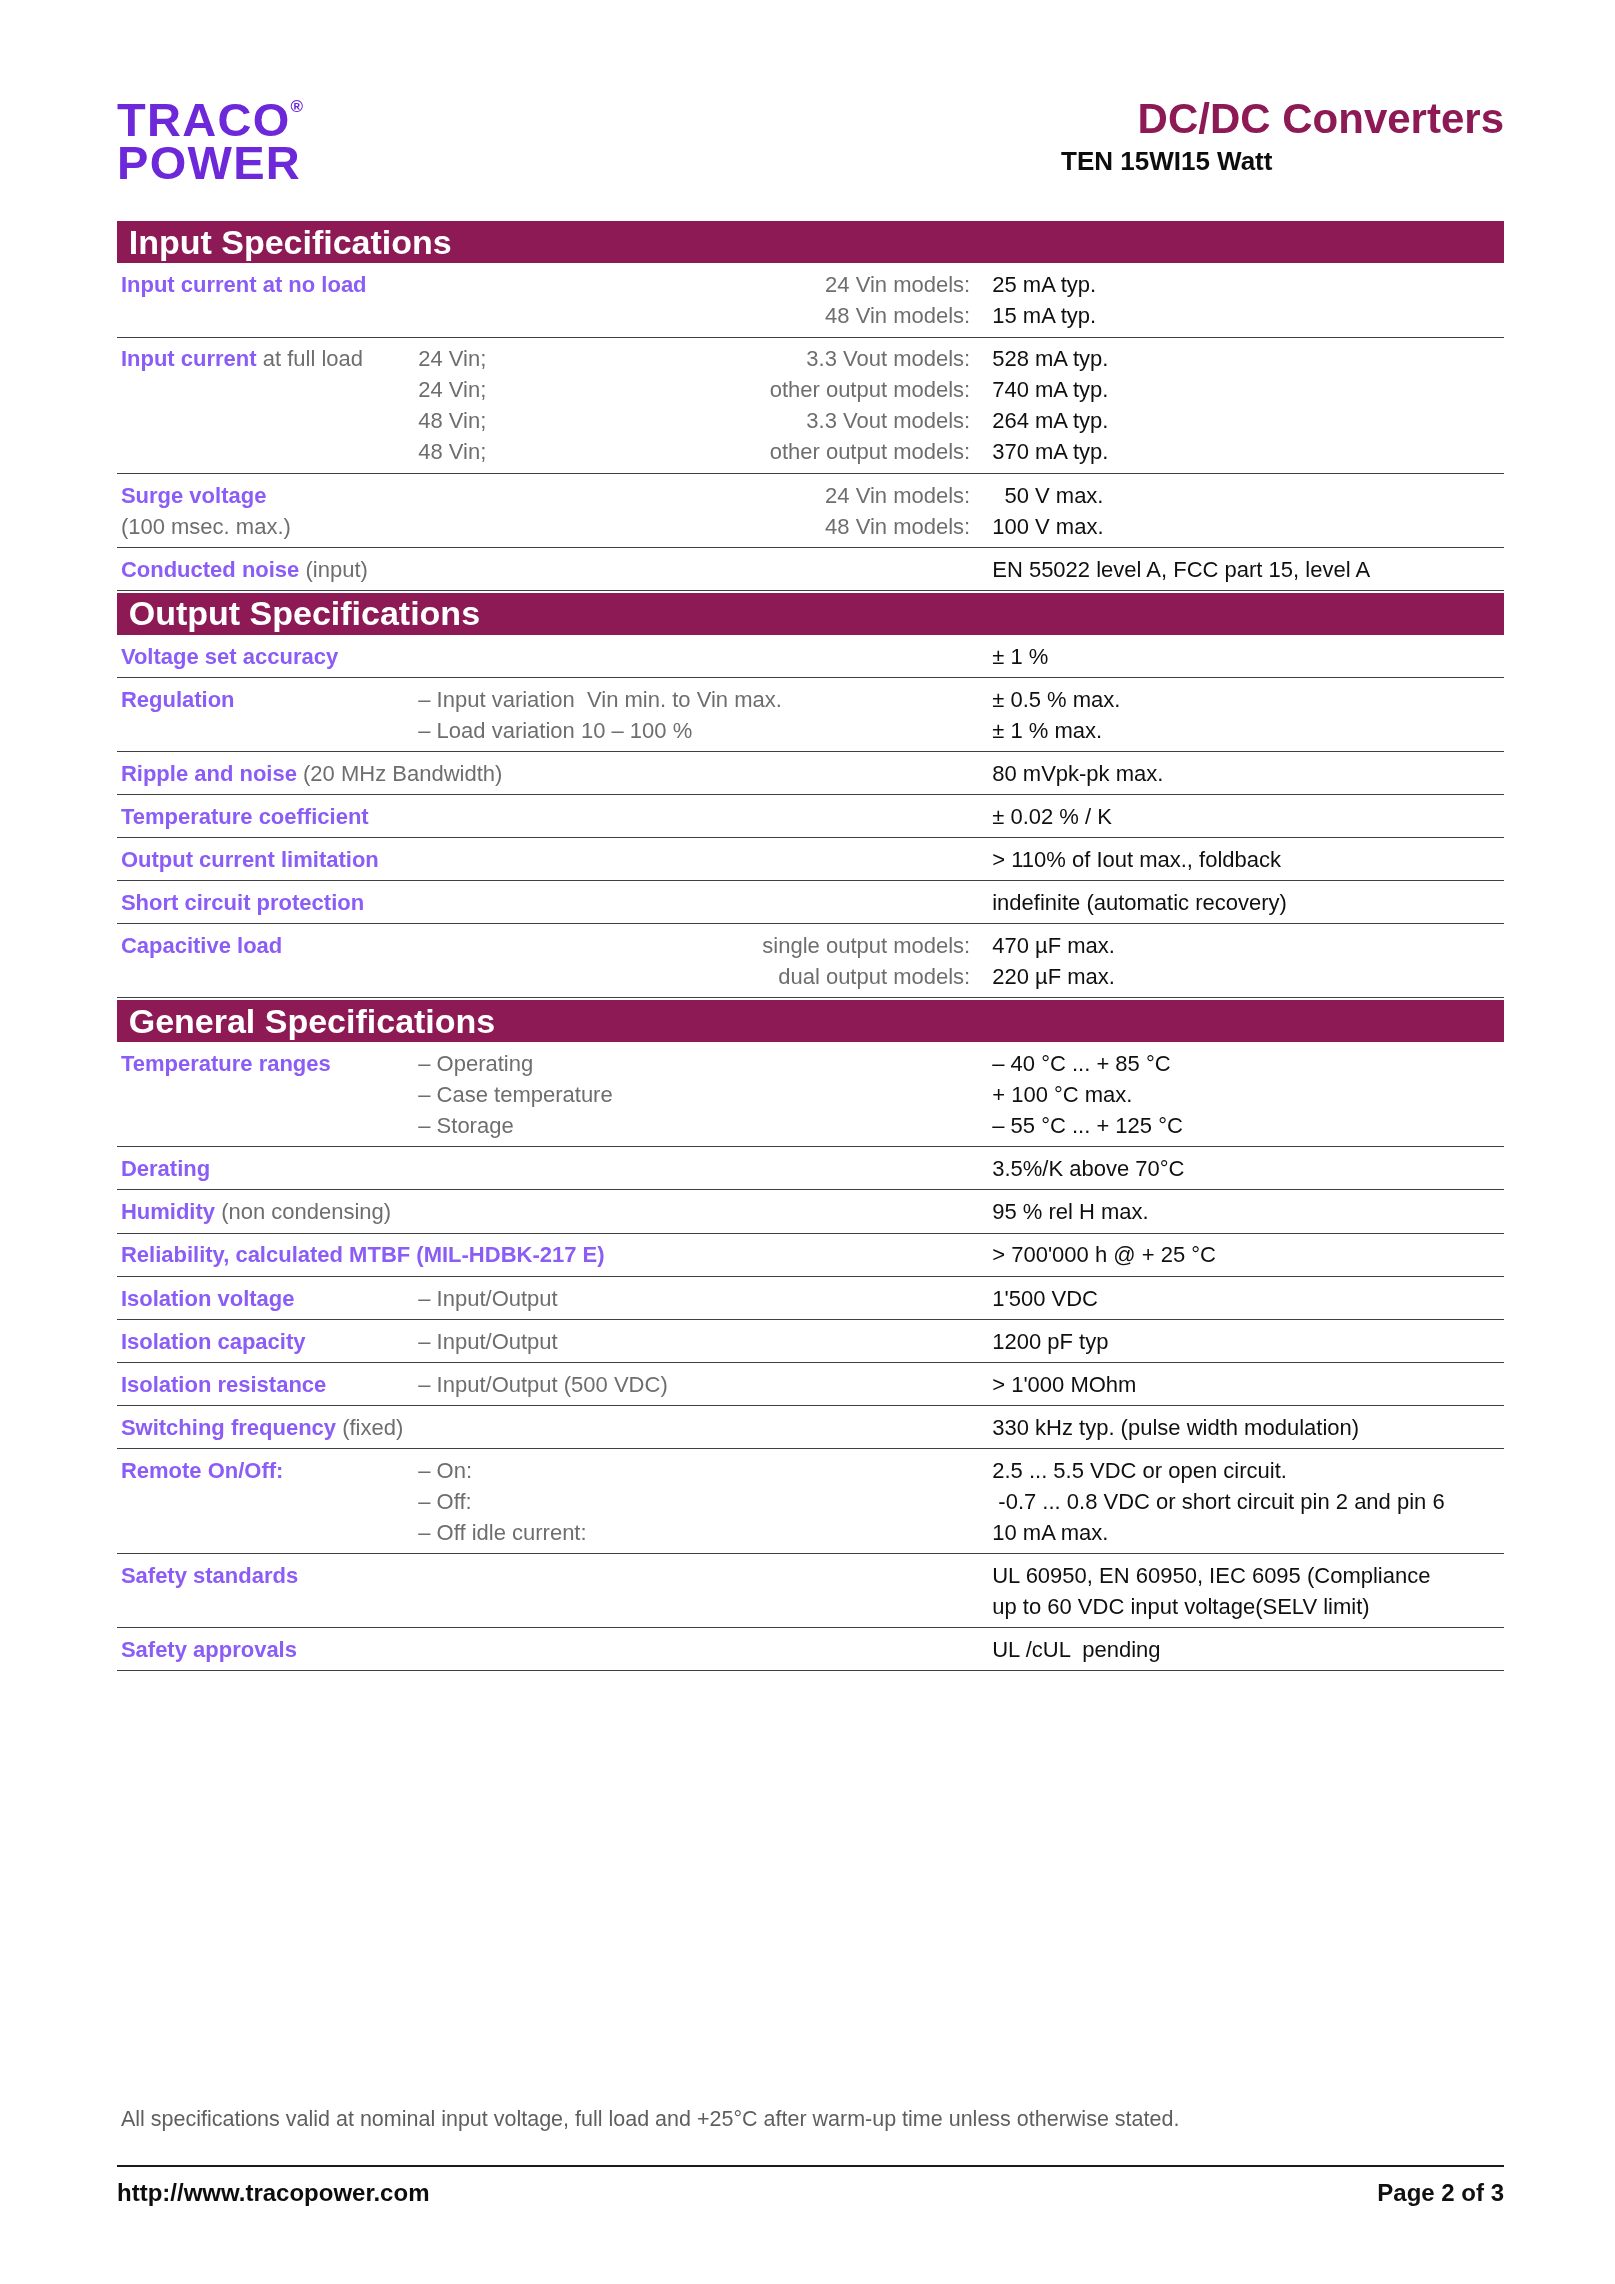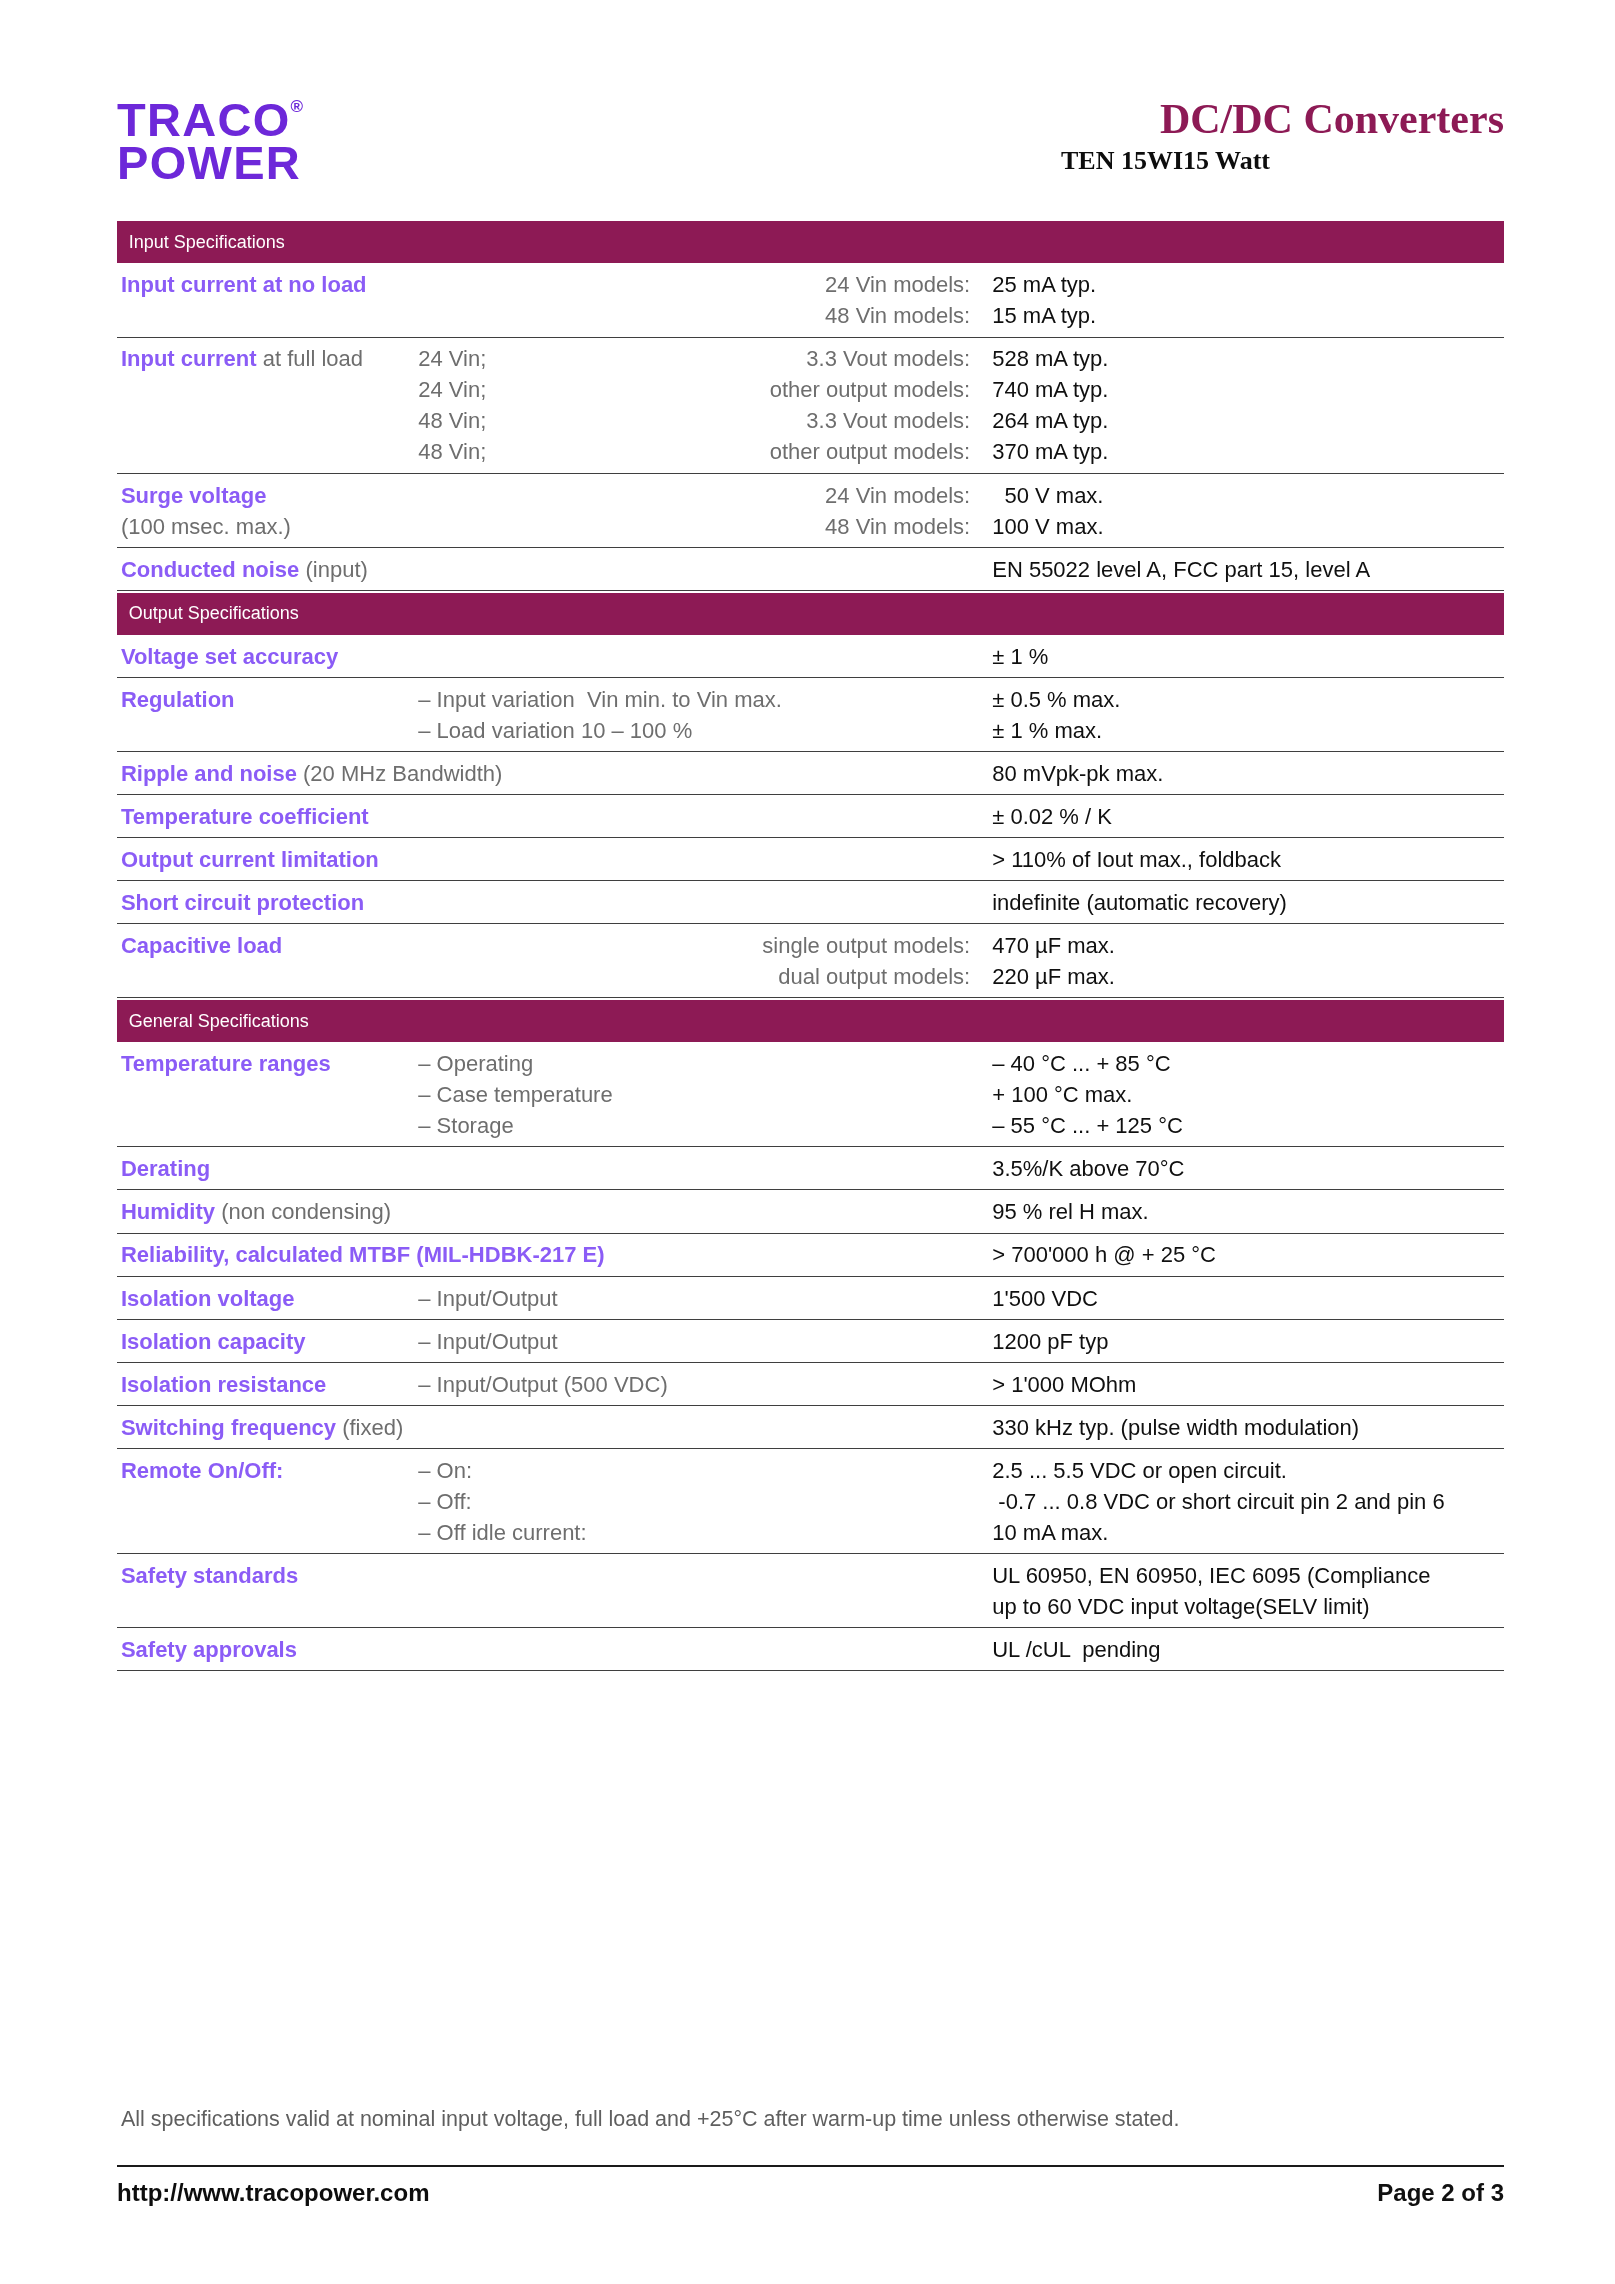--- a/index.html
+++ b/index.html
@@ -12,28 +12,28 @@
   }
   .page {
     display: flex; flex-direction: column;
     width: 100%; height: 100%;
     padding: 98px 112px 77px 117px;
   }
   
   .hdr { display:flex; justify-content:space-between; align-items:flex-start; margin-bottom: 37px; }
   .logo { font-weight: 900; font-size: 47px; line-height: 0.92; letter-spacing: 1.3px; color:#6d28d9; }
   .logo .reg { font-size: 17px; vertical-align: top; letter-spacing: 0; font-weight:700; position:relative; top:1.3px; }
-  .hdr-right { width: 443px; font-family: Liberation Serif, serif; }
+  .hdr-right { width: 443px; }
   .family { color: var(--brand); font-size: 42px; font-weight: 700; text-align: right; line-height: 1.02; }
   .modelrow { display:flex; font-size: 26px; font-weight: 700; margin-top: 5.2px; color:#0d0d0d; }
   
   .section + .section { margin-top: 2px; }
   .section-bar {
     background: var(--brand); color:#fff;
-    font-size: 18px; font-weight: 400;
+    font-size: 34px; font-weight: 700;
     height: 42px; display:flex; align-items:center;
     padding-left: 11.7px;
   }
   .row {
     display: grid;
     grid-template-columns: 21.5% 20.5% 21% 1fr;
     padding: 5.9px 0 5.2px 3.9px;
     border-bottom: 1.3px solid #3f3f3f;
     font-size: 22px;
   }

